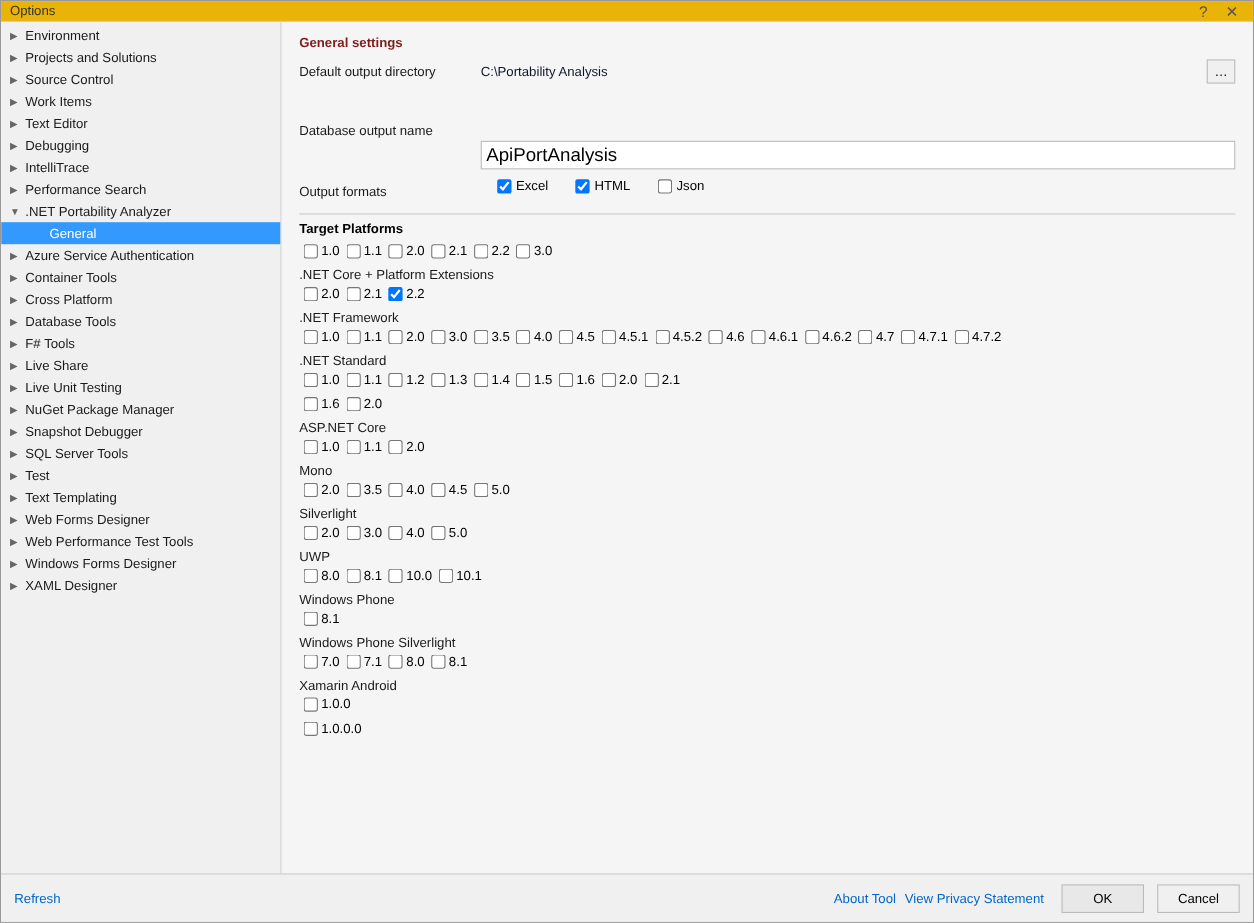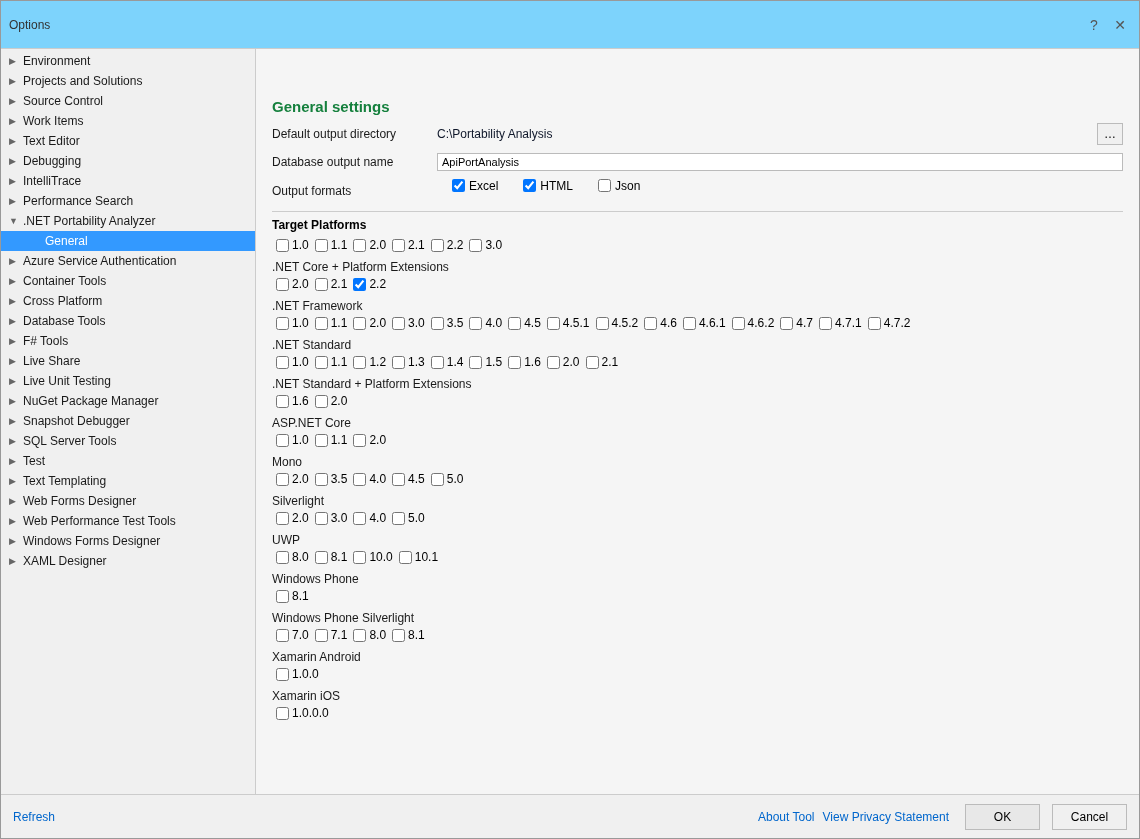--- a/index.html
+++ b/index.html
@@ -16,22 +16,22 @@
     }
     .dialog {
       width: 1140px;
       height: 839px;
       background: #f0f0f0;
       border: 1px solid #999;
       display: flex;
       flex-direction: column;
     }
     .title-bar {
-      height: 48px;
-      background: #7dd3fc;
+      height: 19px;
+      background: #eab308;
       border-bottom: 1px solid #ccc;
       display: flex;
       align-items: center;
       justify-content: space-between;
       padding: 0 8px;
     }
     .title-bar-left {
       font-size: 12px;
       color: #333;
     }
@@ -112,25 +112,24 @@
       padding-left: 30px;
     }
     
     .right-panel {
       flex: 1;
       background: #f5f5f5;
       overflow-y: auto;
       padding: 12px 16px;
     }
     .section-title {
-      font-size: 15px;
+      font-size: 12px;
       font-weight: bold;
-      color: #15803d;
+      color: #7f1d1d;
       margin-bottom: 8px;
-      margin-top: 37px;
     }
     .field-row {
       display: flex;
       align-items: center;
       margin-bottom: 8px;
     }
     .field-label {
       width: 165px;
       font-size: 12px;
       color: #1a1a1a;
@@ -138,23 +137,24 @@
     }
     .field-value {
       flex: 1;
       font-size: 12px;
       color: #0f172a;
     }
     .text-input {
       flex: 1;
       border: 1px solid #bbb;
       padding: 2px 4px;
-      font-size: 11px;
+      font-size: 17px;
       background: white;
       outline: none;
+      margin-top: 44px;
     }
     .browse-btn {
       width: 26px;
       height: 22px;
       border: 1px solid #bbb;
       background: #f0f0f0;
       cursor: pointer;
       font-size: 12px;
       display: flex;
       align-items: center;
@@ -162,20 +162,21 @@
       margin-left: 2px;
     }
     .output-formats-row {
       display: flex;
       align-items: center;
       margin-bottom: 10px;
       gap: 10px;
     }
     .checkbox-label {
       display: flex;
+      align-items: center;
       gap: 4px;
       font-size: 12px;
       cursor: pointer;
       padding-left: 15px;
     }
     .checkbox-label input[type=checkbox] {
       width: 13px;
       height: 13px;
       cursor: pointer;
     }
@@ -561,21 +562,20 @@
                 <input type="checkbox" style="">
                 <span>2.0</span>
               </label>
               <label class="version-check">
                 <input type="checkbox" style="">
                 <span>2.1</span>
               </label>
             </div>
           </div>
           <div class="platform-section">
-            <div class="platform-name">.NET Standard + Platform Extensions</div>
             <div class="platform-versions">
               <label class="version-check">
                 <input type="checkbox" style="">
                 <span>1.6</span>
               </label>
               <label class="version-check">
                 <input type="checkbox" style="">
                 <span>2.0</span>
               </label>
             </div>
@@ -697,21 +697,20 @@
           <div class="platform-section">
             <div class="platform-name">Xamarin Android</div>
             <div class="platform-versions">
               <label class="version-check">
                 <input type="checkbox" style="">
                 <span>1.0.0</span>
               </label>
             </div>
           </div>
           <div class="platform-section">
-            <div class="platform-name">Xamarin iOS</div>
             <div class="platform-versions">
               <label class="version-check">
                 <input type="checkbox" style="">
                 <span>1.0.0.0</span>
               </label>
             </div>
           </div>
         </div>
     </div>
   </div>

